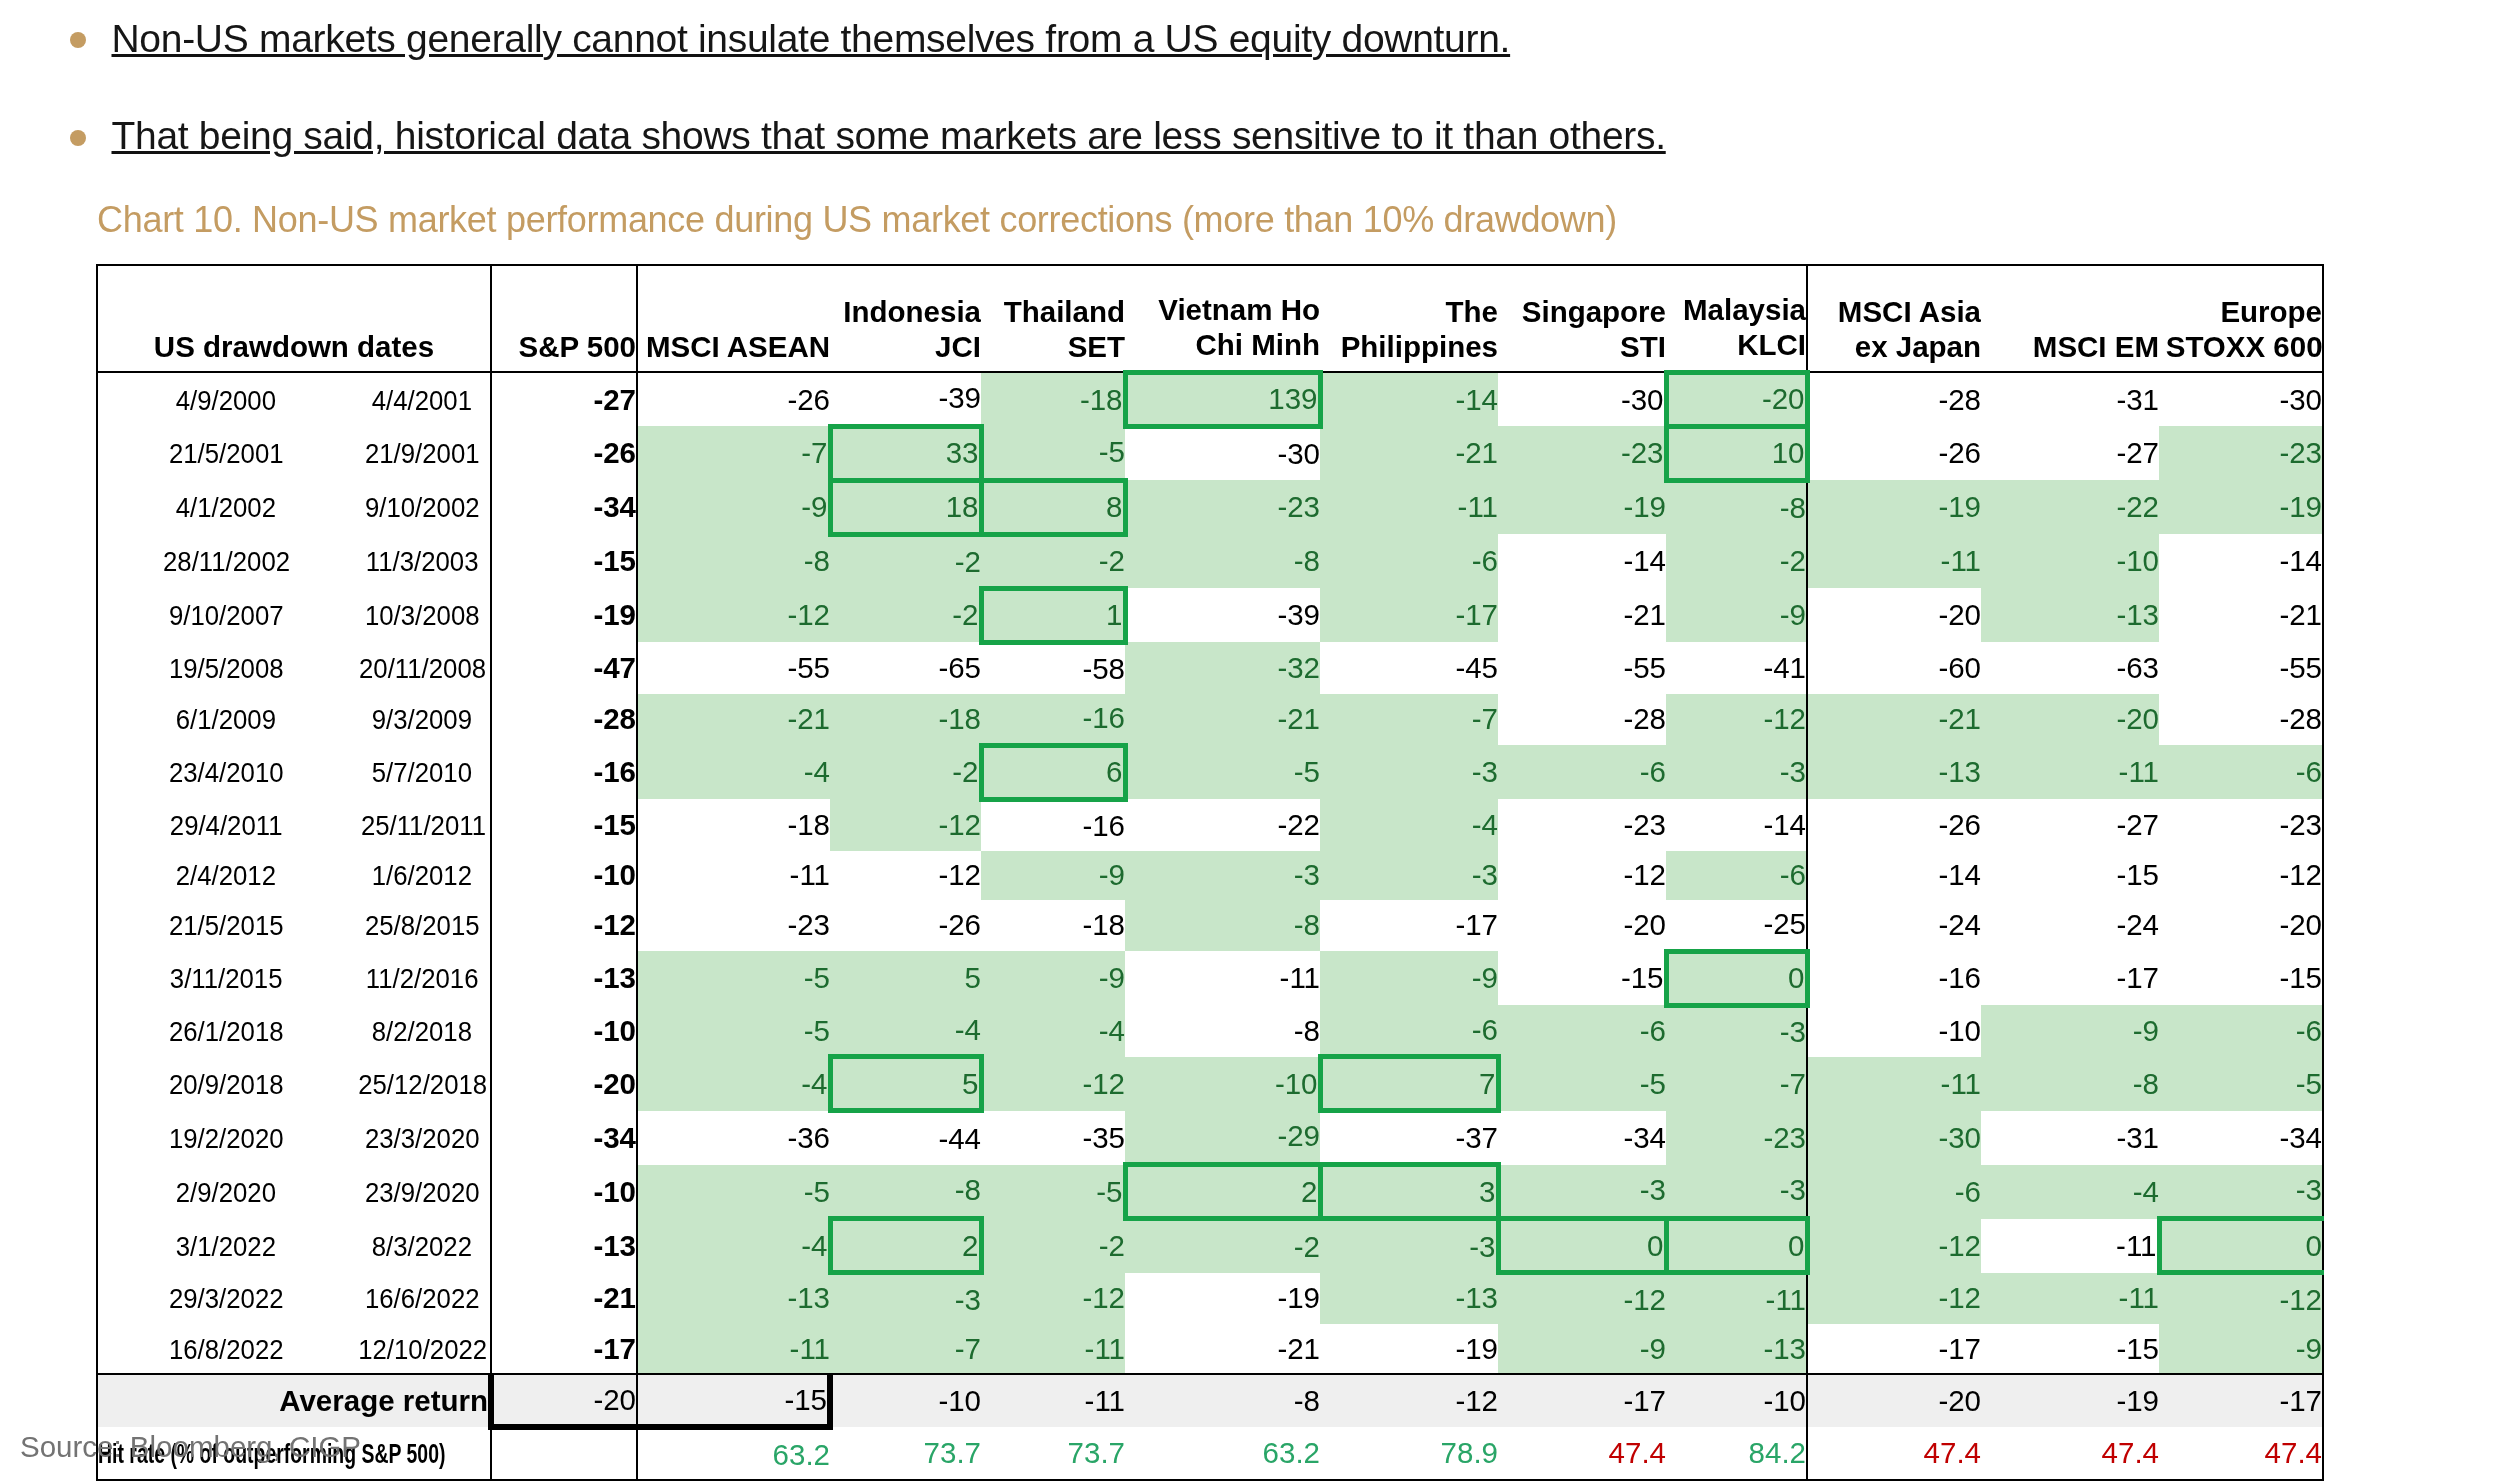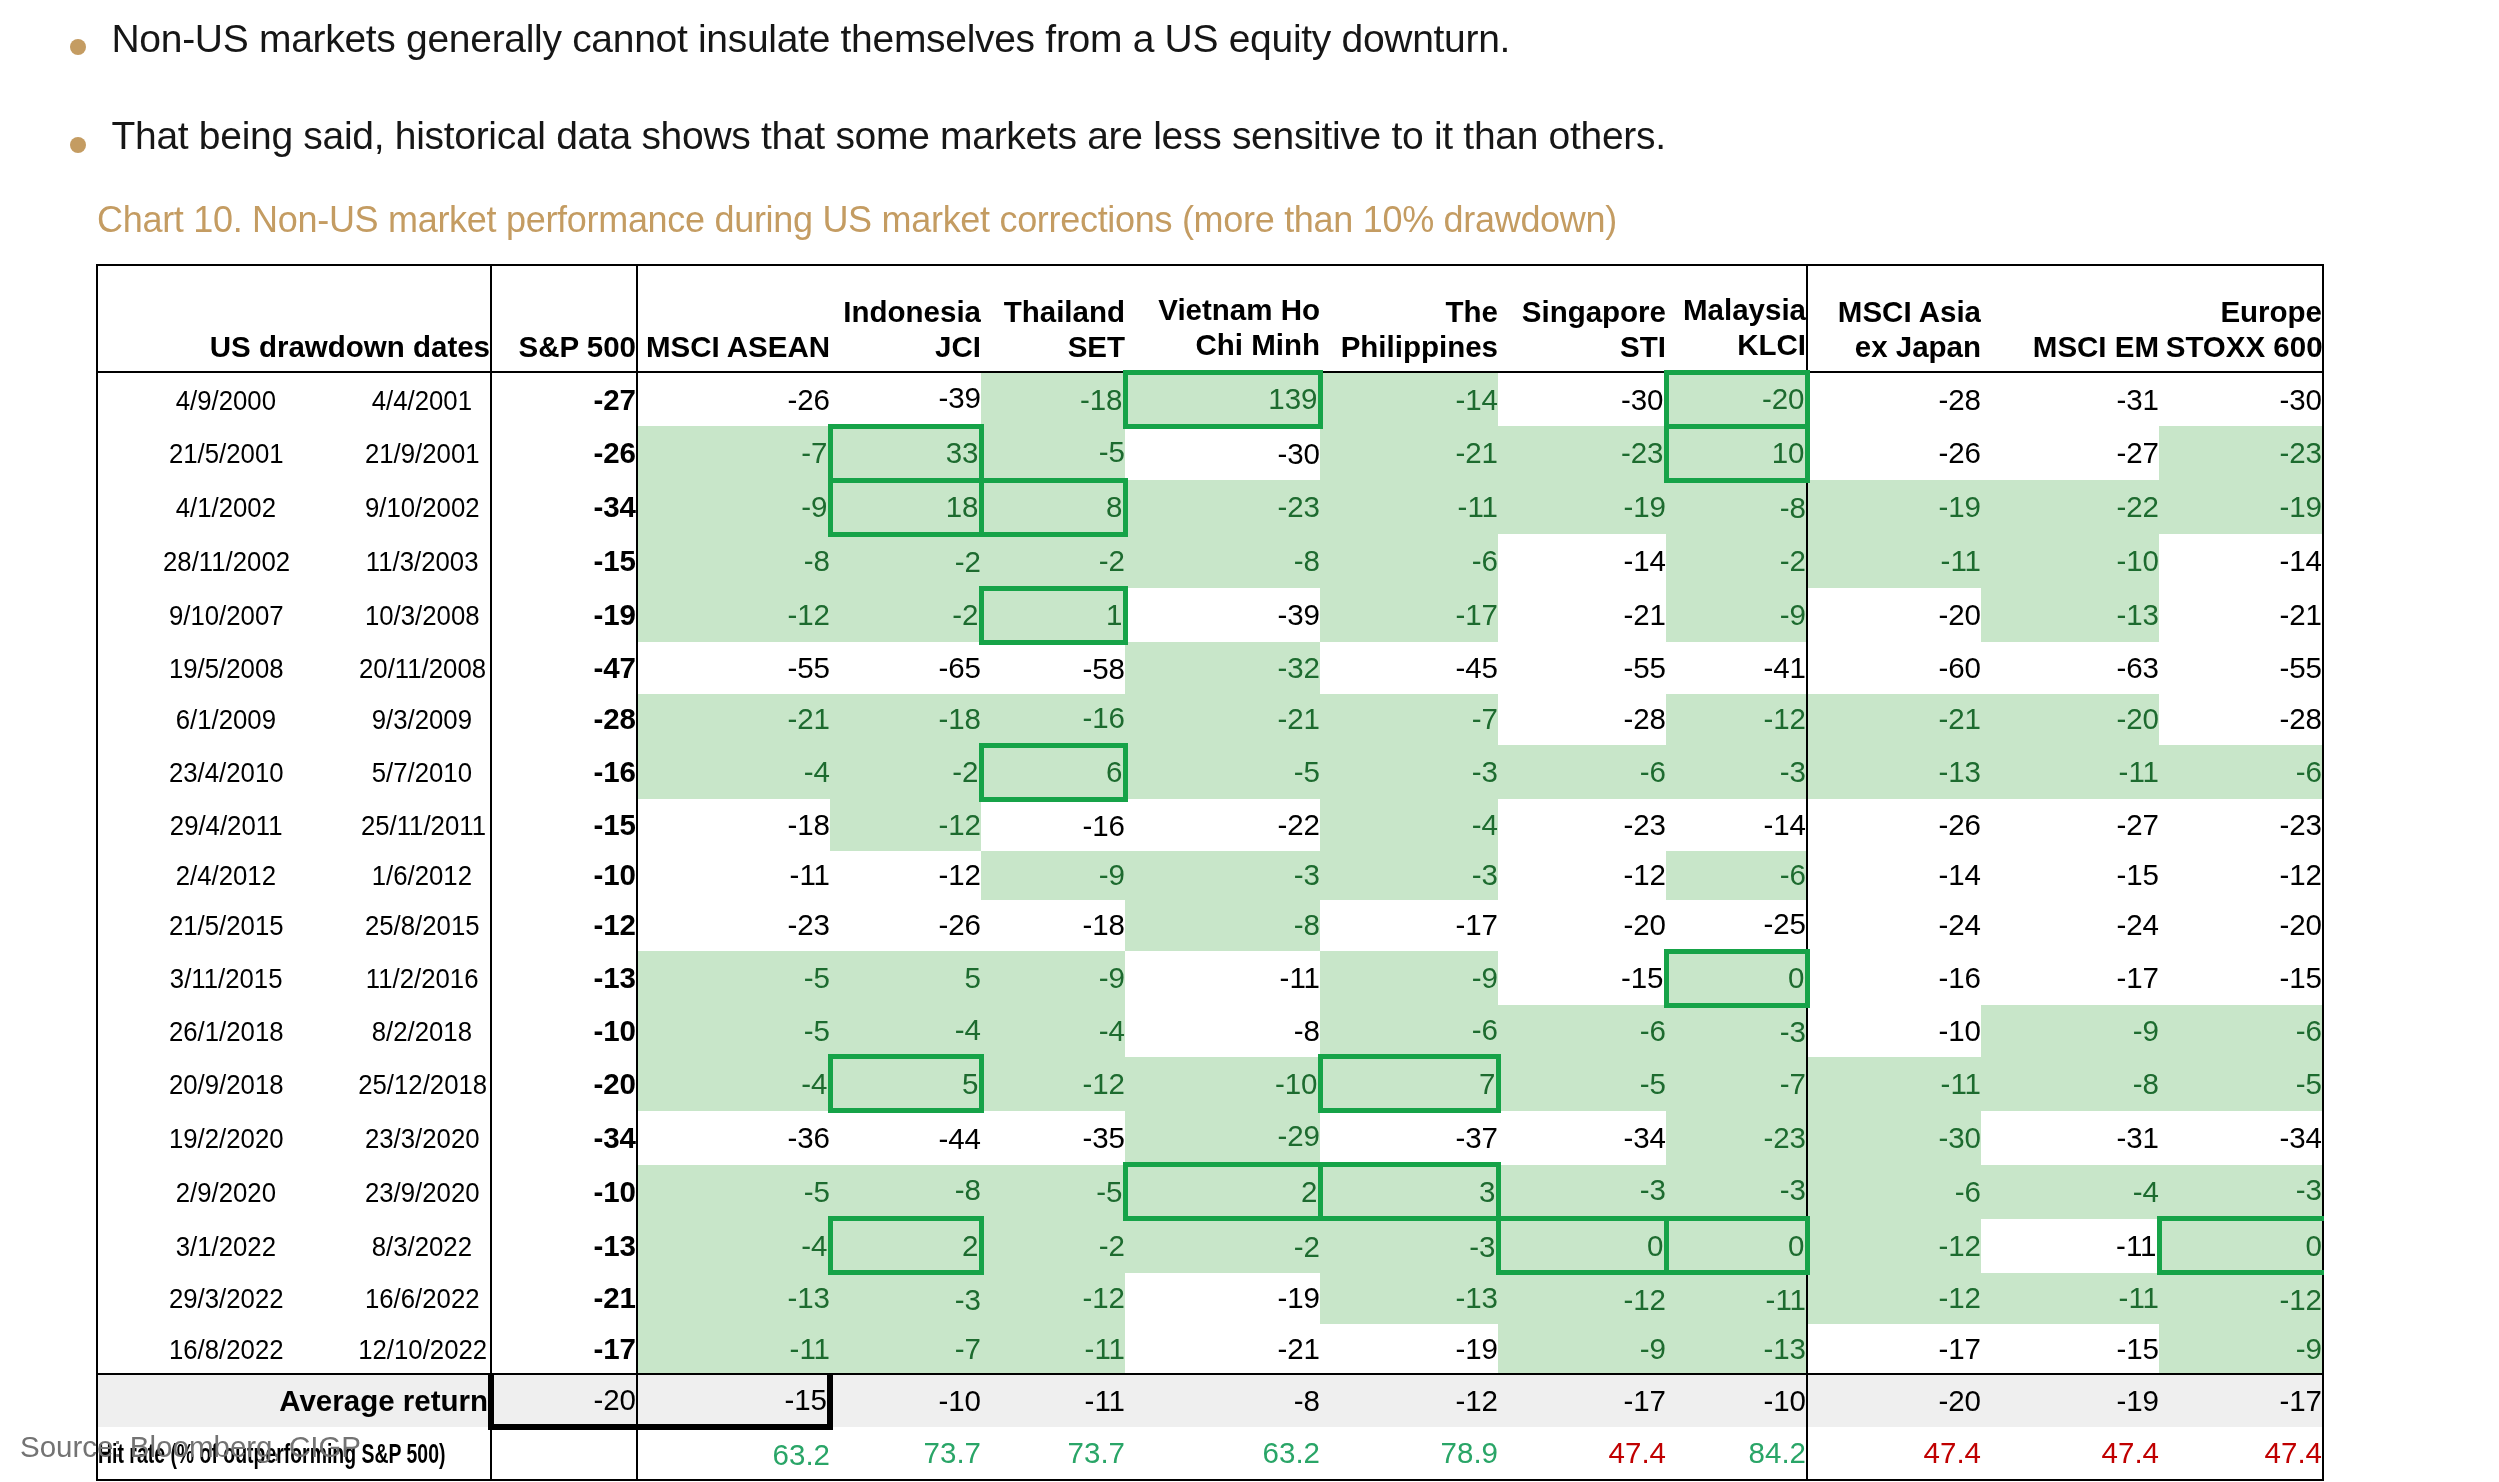--- a/index.html
+++ b/index.html
@@ -1,38 +1,38 @@
 <!DOCTYPE html>
 <html style="--gold: #c49c62; --green-fill: #c8e6c9; --green-border: #16a348; --green-text: #1d6b2f; --hit-pos: #29a567; --hit-neg: #c00000; --avg-bg: #efefef;font-size:10.7px"><head>
 <meta charset="utf-8">
 <style>
   html,body{margin:0;padding:0;}
   body{
     width:2500px;height:1483px;background:#fff;position:relative;overflow:hidden;
     font-family:"Liberation Sans", sans-serif;color:#111;
   }
   .bullets{position:absolute;top:14.8px;left:70px;list-style:none;margin:0;padding:0;}
-  .bullets li{display:flex;align-items:center;margin-bottom:50px;}
+  .bullets li{display:flex;align-items:flex-start;margin-bottom:50px;text-decoration:underline;}
   .bullet-dot{flex:0 0 auto;width:16px;height:16px;border-radius:50%;background:var(--gold,#c49c62);margin:17.4px 25.5px 0 0;}
   .bullet-text{font-size:39px;line-height:1.22;color:#161616;letter-spacing:-0.3px;}
   .chart-title{position:absolute;top:199px;left:97px;font-size:36px;color:var(--gold,#c49c62);letter-spacing:-0.3px;}
   .source{position:absolute;top:1430px;left:20px;font-size:29.5px;color:#737373;}
 
   table.perf{
     position:absolute;top:264px;left:96px;width:2225px;
     border-collapse:collapse;table-layout:fixed;
     font-size:29.5px;color:#000;
   }
   .perf th,.perf td{padding:0;white-space:nowrap;overflow:hidden;}
   .perf thead th{
     height:97px;vertical-align:bottom;text-align:right;font-weight:bold;
     border-top:2.7px solid #000;border-bottom:2.7px solid #000;
     padding:0 0 6.7px 6.7px;font-size:29.5px;line-height:1.18;
   }
-  .perf thead th.dates-h{text-align:right;padding-left:0;}
+  .perf thead th.dates-h{text-align:center;padding-left:0;}
   .perf tbody td{height:49px;}
   .num{text-align:right;padding-right:17.4px;}
   .d{text-align:center;padding-right:17.4px;}
   .sp{font-weight:bold;padding-right:9.4px;}
   .g{background:var(--green-fill,#c8e6c9);color:var(--green-text,#1d6b2f);}
   .w{background:#fff;color:#000;}
   .gbox{border:5.4px solid var(--green-border,#16a348);}
   .b-l{border-left:2px solid #000;}
   .b-r{border-right:2px solid #000;}
   .v-l{border-left:2px solid #000;}

